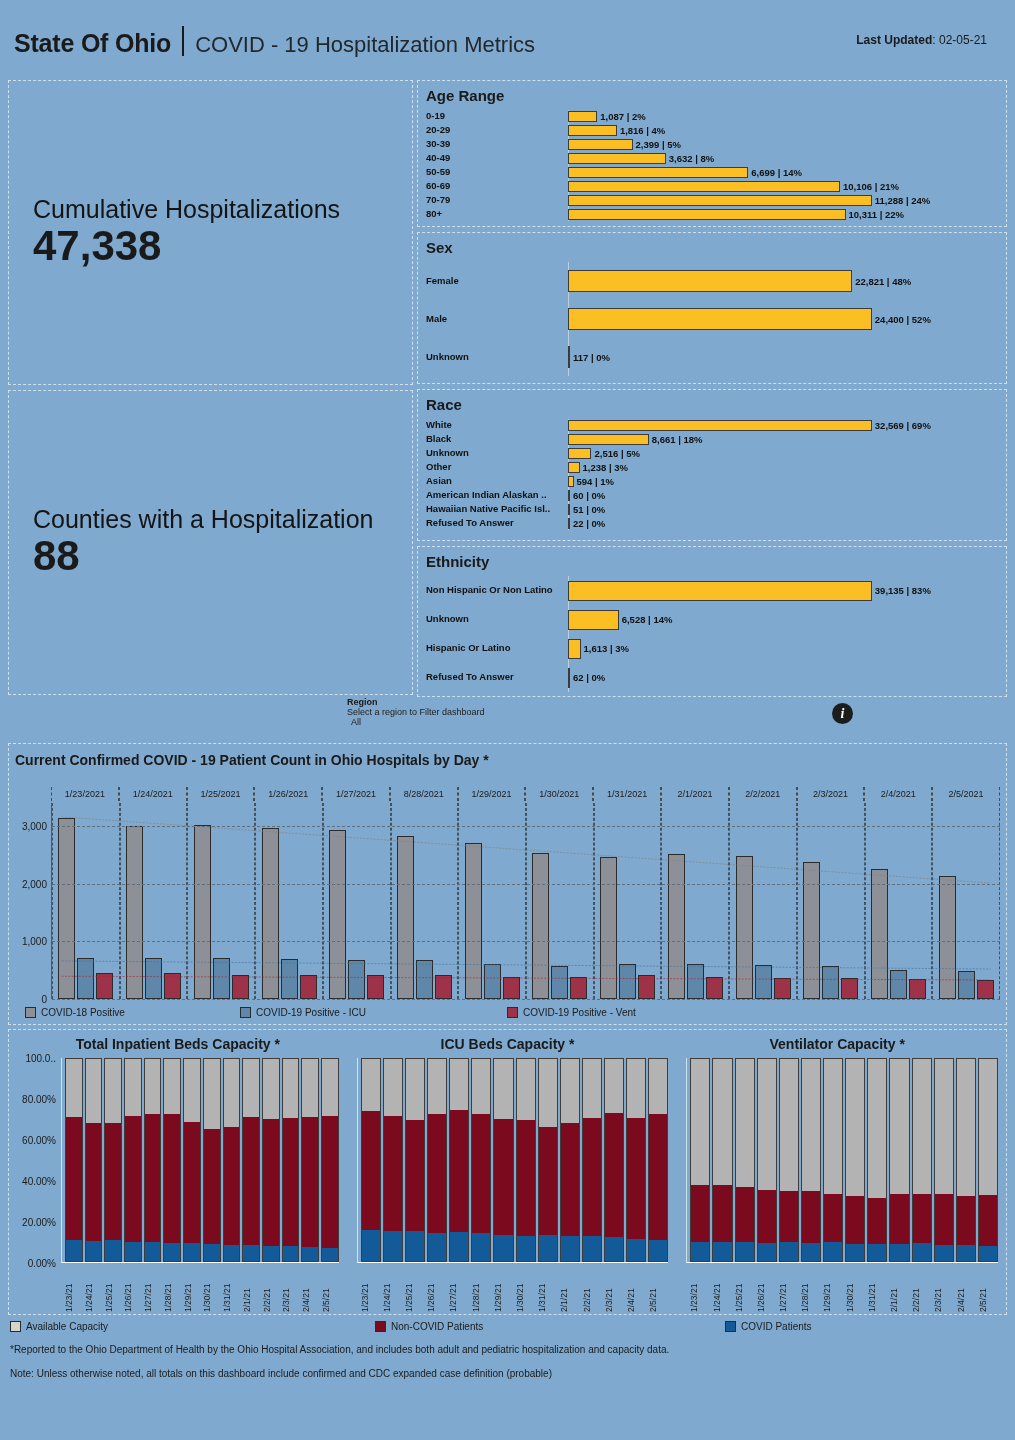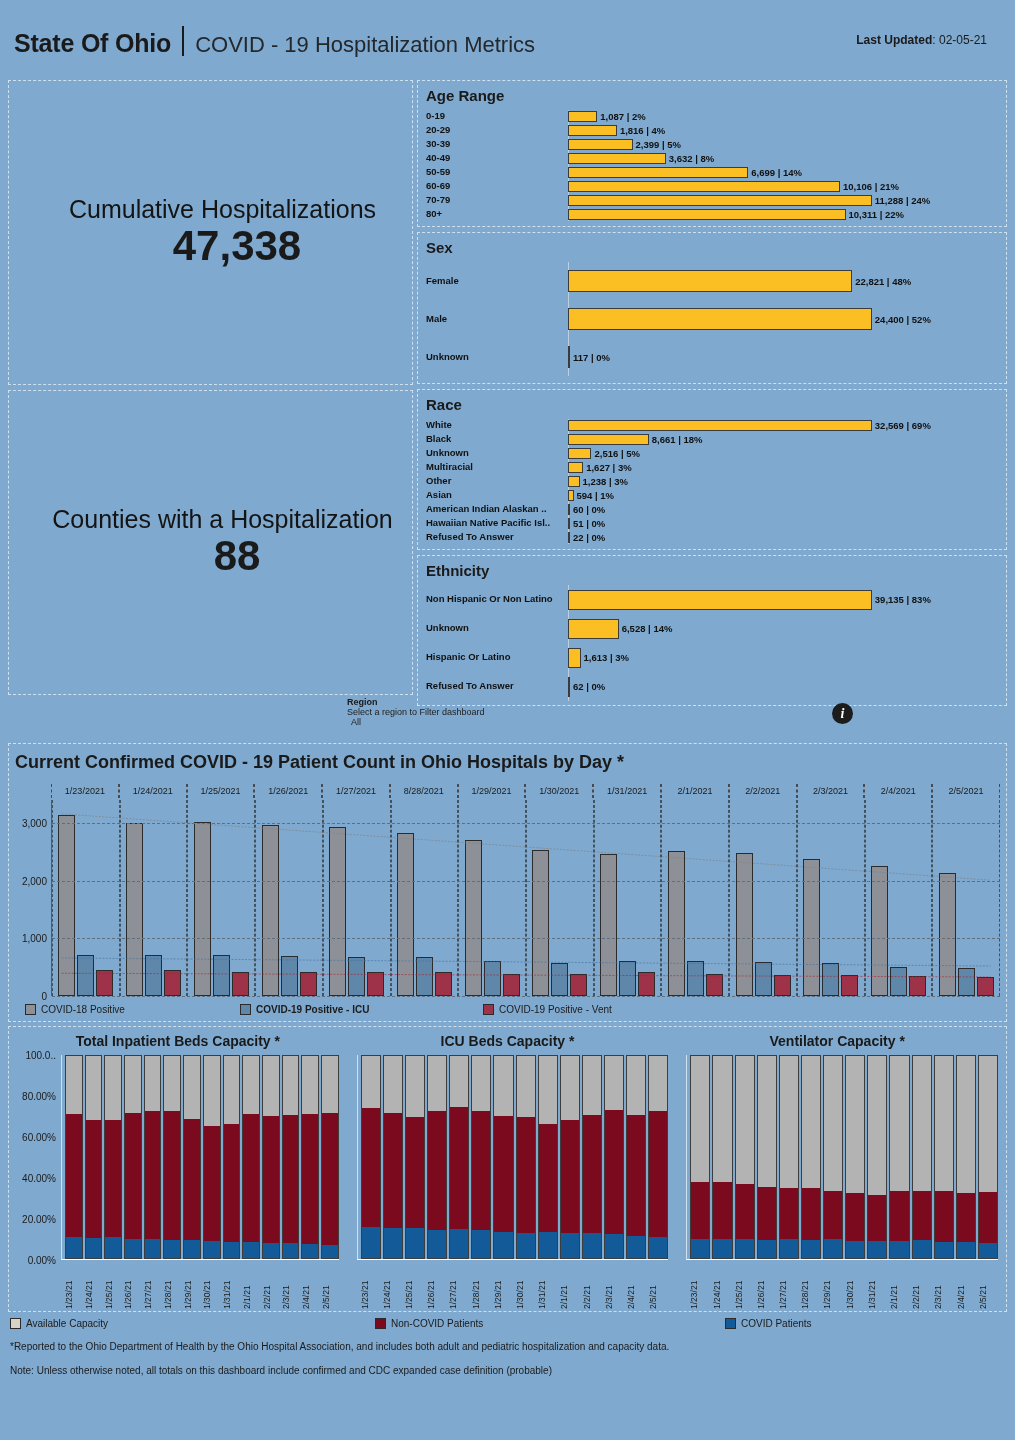--- a/index.html
+++ b/index.html
@@ -29,24 +29,24 @@
   #last-updated {
     margin-left: auto; font-size: 12px; padding-right: 14px;
   }
   #last-updated b { font-weight: bold; }
 
   
   #top-region { display: flex; padding: 0 8px; gap: 4px; height: 615px; }
   #kpi-col { width: 405px; display: flex; flex-direction: column; gap: 5px; }
   .kpi-card {
     flex: 1; display: flex; flex-direction: column;
-    align-items: center; justify-content: center; padding-left: 24px;
+    align-items: flex-start; justify-content: center; padding-left: 24px;
   }
   .kpi-label { font-size: 25px; font-weight: normal; color: #141414; }
-  .kpi-value { font-size: 42px; font-weight: bold; margin-top: -2px; margin-left: 29px; }
+  .kpi-value { font-size: 42px; font-weight: bold; margin-top: -2px; }
 
   #demo-col { flex: 1; display: flex; flex-direction: column; gap: 5px; }
   .demo-card { padding: 6px 16px 4px 8px; }
   .demo-title { font-size: 15px; font-weight: bold; margin-bottom: 6px; }
 
   .bar-rows { position: relative; }
   .bar-rows::before {
     content: ""; position: absolute; left: 142px; top: 0; bottom: 0;
     width: 1px; background: #b9cfe2;
   }
@@ -84,21 +84,21 @@
     position: absolute; left: 832px; top: 8px;
     width: 21px; height: 21px; border-radius: 50%;
     background: #1c1c1c; color: #ffffff;
     font-size: 14px; font-weight: bold; font-style: italic;
     display: flex; align-items: center; justify-content: center;
     font-family: "Liberation Serif", serif;
   }
 
   
   #daily-card { margin: 0 8px; padding: 8px 6px 4px 6px; }
-  #daily-title { font-size: 18px; font-weight: bold; margin-bottom: 11px; }
+  #daily-title { font-size: 14px; font-weight: bold; margin-bottom: 19px; }
   #daily-dates { display: flex; margin-left: 36px; margin-bottom: 2px; }
   .date-cell {
     flex: 1; text-align: center; font-size: 9px; color: #1b1b1b;
     border-left: 1px dashed #4a4a4a; border-right: 1px dashed #4a4a4a;
     padding: 2px 0;
   }
   #daily-plot {
     position: relative; height: 196px; margin-left: 36px;
     border-left: 1px solid #5a5a5a;
   }
@@ -297,27 +297,20 @@
             <div class="bar-track">
               <div class="bar-fill" style="width: 19.1468%;"></div>
               <div class="bar-value">8,661 | 18%</div>
             </div>
           </div>
           <div class="bar-row">
             <div class="bar-label">Unknown</div>
             <div class="bar-track">
               <div class="bar-fill" style="width: 5.5621%;"></div>
               <div class="bar-value">2,516 | 5%</div>
-            </div>
-          </div>
-          <div class="bar-row">
-            <div class="bar-label">Multiracial</div>
-            <div class="bar-track">
-              <div class="bar-fill" style="width: 3.59679%;"></div>
-              <div class="bar-value">1,627 | 3%</div>
             </div>
           </div>
           <div class="bar-row">
             <div class="bar-label">Other</div>
             <div class="bar-track">
               <div class="bar-fill" style="width: 2.73684%;"></div>
               <div class="bar-value">1,238 | 3%</div>
             </div>
           </div>
           <div class="bar-row">
@@ -501,21 +494,21 @@
         <line x1="1" x2="99" y1="7.058823529411768" y2="40.88235294117647" stroke="#7d7d7d" stroke-width="0.6" stroke-dasharray="2,1.4" vector-effect="non-scaling-stroke"></line>
         <line x1="1" x2="99" y1="80.58823529411765" y2="84.70588235294117" stroke="#3f6f9e" stroke-width="0.6" stroke-dasharray="2,1.4" vector-effect="non-scaling-stroke"></line>
         <line x1="1" x2="99" y1="88.38235294117646" y2="90.29411764705883" stroke="#a8212f" stroke-width="0.6" stroke-dasharray="2,1.4" vector-effect="non-scaling-stroke"></line>
       </svg>
     </div>
   <div id="daily-legend">
       <div class="legend-item" style="width: 215px;">
         <span class="legend-swatch" style="background: rgb(141, 145, 151);"></span>
         <span>COVID-18 Positive</span>
       </div>
-      <div class="legend-item" style="width: 243px; font-weight: bold;">
+      <div class="legend-item" style="width: 267px;">
         <span class="legend-swatch" style="background: rgb(95, 135, 170);"></span>
         <span>COVID-19 Positive - ICU</span>
       </div>
       <div class="legend-item" style="width: auto;">
         <span class="legend-swatch" style="background: rgb(158, 50, 73);"></span>
         <span>COVID-19 Positive - Vent</span>
       </div>
     </div>
 </div>
 

